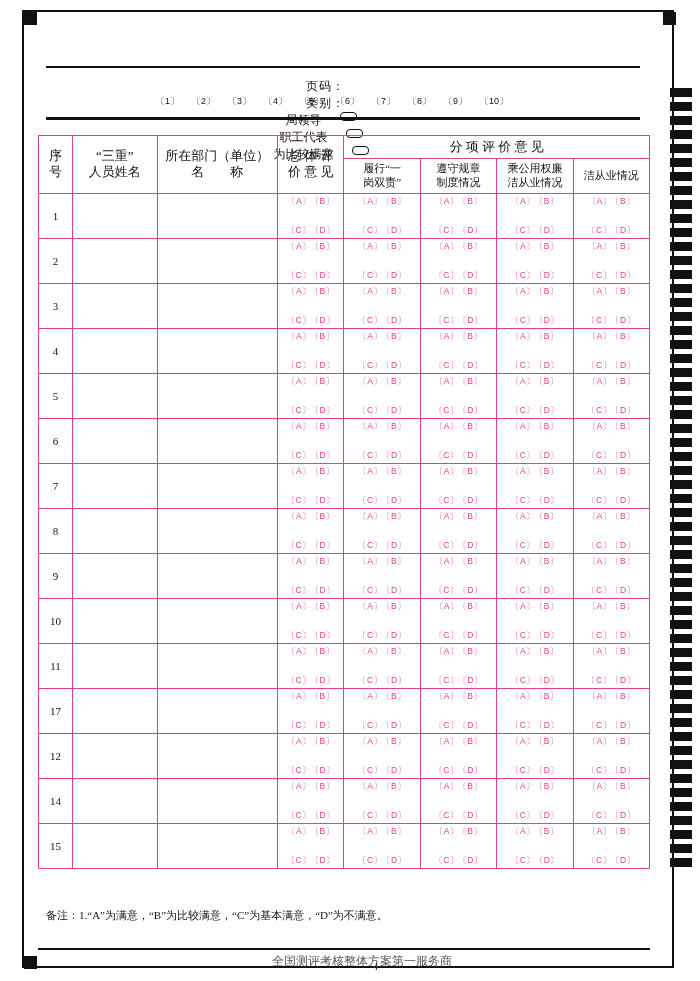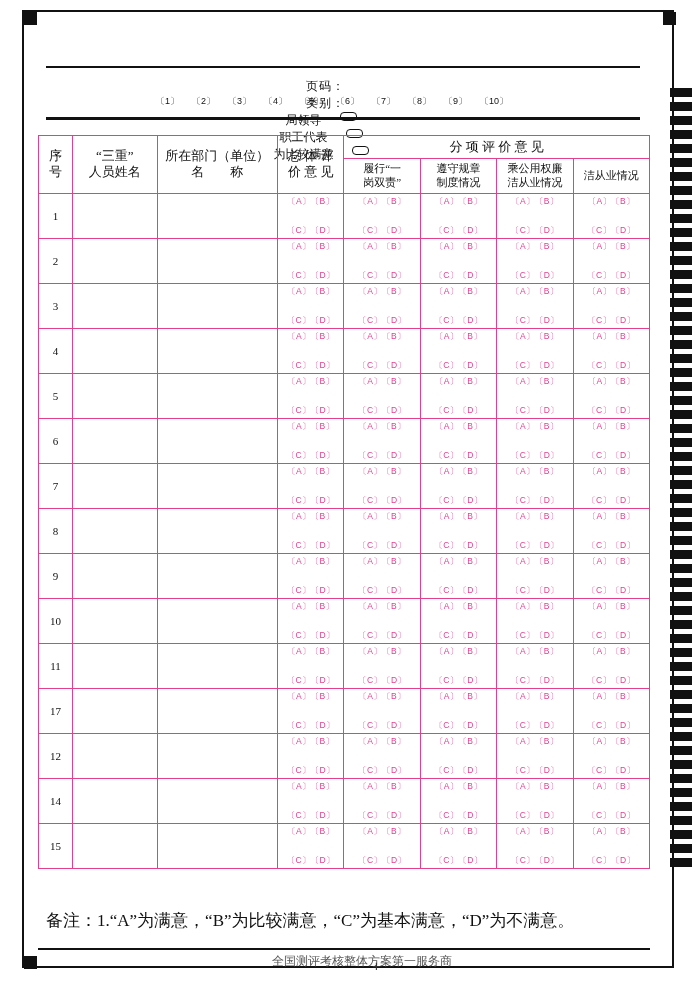--- a/index.html
+++ b/index.html
@@ -139,21 +139,21 @@
     flex-direction:column;
     justify-content:space-between;
     height:100%;
   }
   .blank-cell{height:44px;}
   
   .notes{
     position:absolute;
     left:46px;top:905px;
     width:600px;
-    font-size:17px;
+    font-size:11px;
     color:#111;
     line-height:1.9;
     font-family:"Liberation Serif","DejaVu Serif",serif;
   }
   .notes .n2{margin-left:28px;}
   .notes .ovs{
     display:inline-block;
     width:17px;height:8px;
     border:1px solid #111;
     border-radius:4px;

